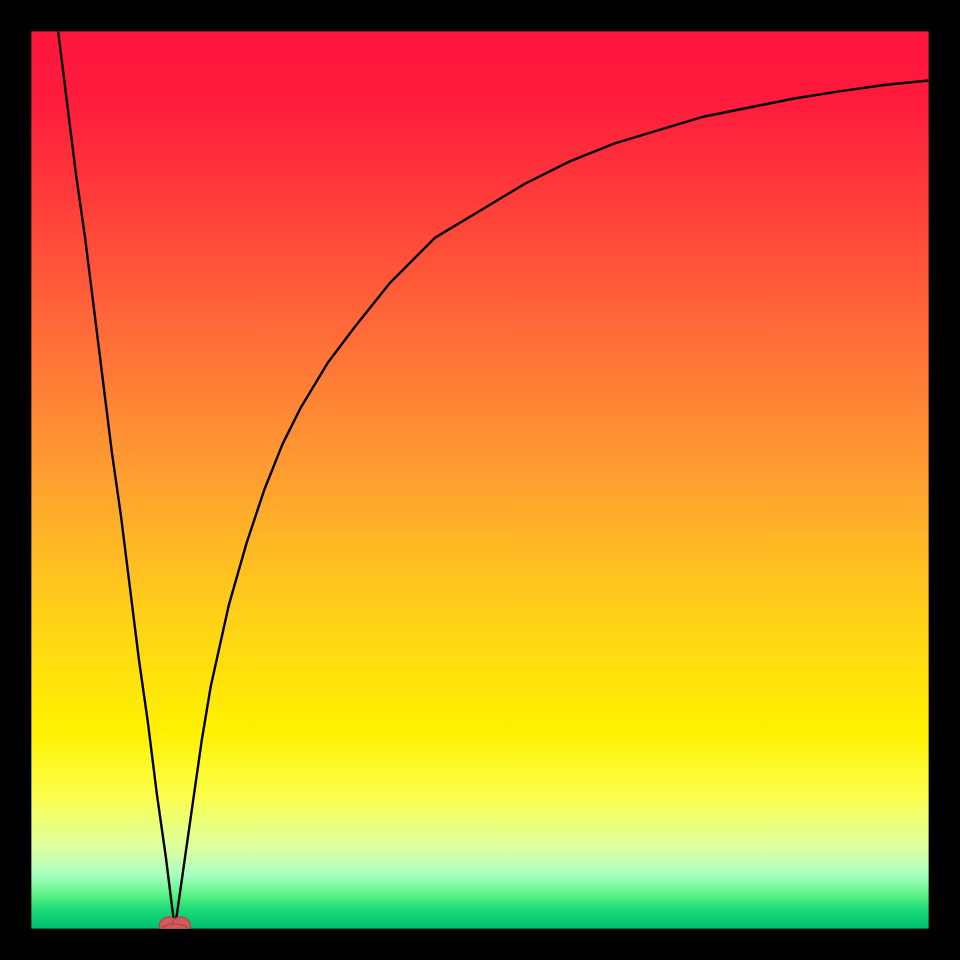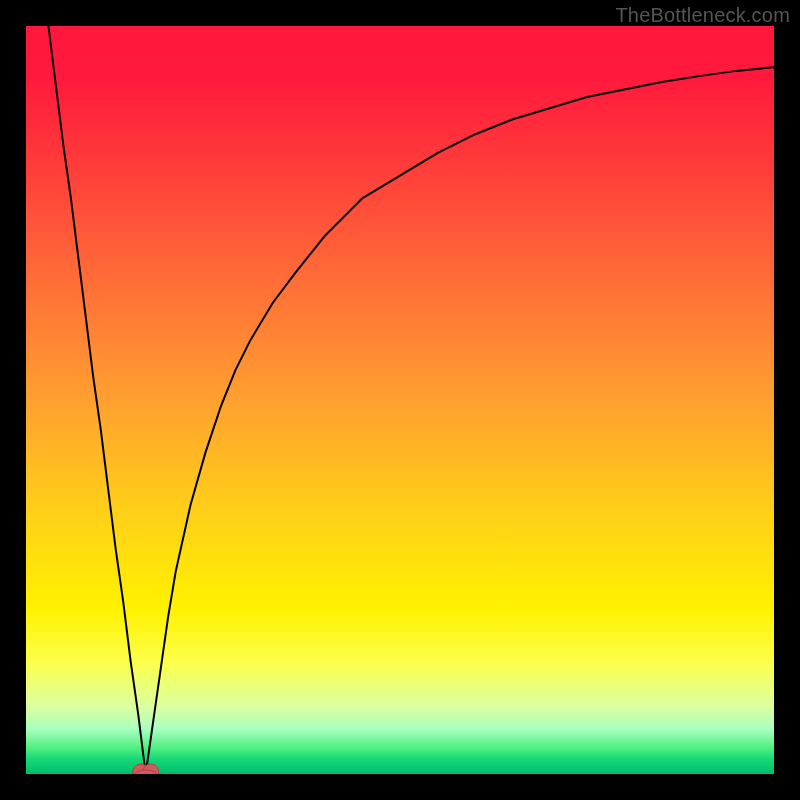--- a/index.html
+++ b/index.html
@@ -81,14 +81,13 @@
     <svg id="curve-svg" viewBox="0 0 748 748" preserveAspectRatio="none">
       <path id="curve-path" class="curve" d="M22.44 0.00 L29.92 59.84 L37.40 119.68 L44.88 172.04 L52.36 231.88 L59.84 291.72 L67.32 351.56 L74.80 403.92 L82.28 463.76 L89.76 523.60 L97.24 575.96 L104.72 635.80 L112.20 688.16 L119.68 748.00 L127.16 695.64 L134.64 643.28 L142.12 590.92 L149.60 546.04 L164.56 478.72 L179.52 426.36 L194.48 381.48 L209.44 344.08 L224.40 314.16 L246.84 276.76 L269.28 246.84 L299.20 209.44 L336.60 172.04 L374.00 149.60 L411.40 127.16 L448.80 108.46 L486.20 93.50 L523.60 82.28 L561.00 71.06 L598.40 63.58 L635.80 56.10 L673.20 50.12 L710.60 44.88 L748.00 41.14"></path>
       <g id="marker-g">
           <circle class="marker" cx="114.68" cy="746" r="8"></circle>
           <circle class="marker" cx="124.68" cy="746" r="8"></circle>
           <ellipse class="marker" cx="119.68" cy="750" rx="12" ry="6"></ellipse>
         </g>
     </svg>
   </div>
 
-  <div id="watermark">TheBottleneck.com</div>
 </div>
 
 </body></html>

